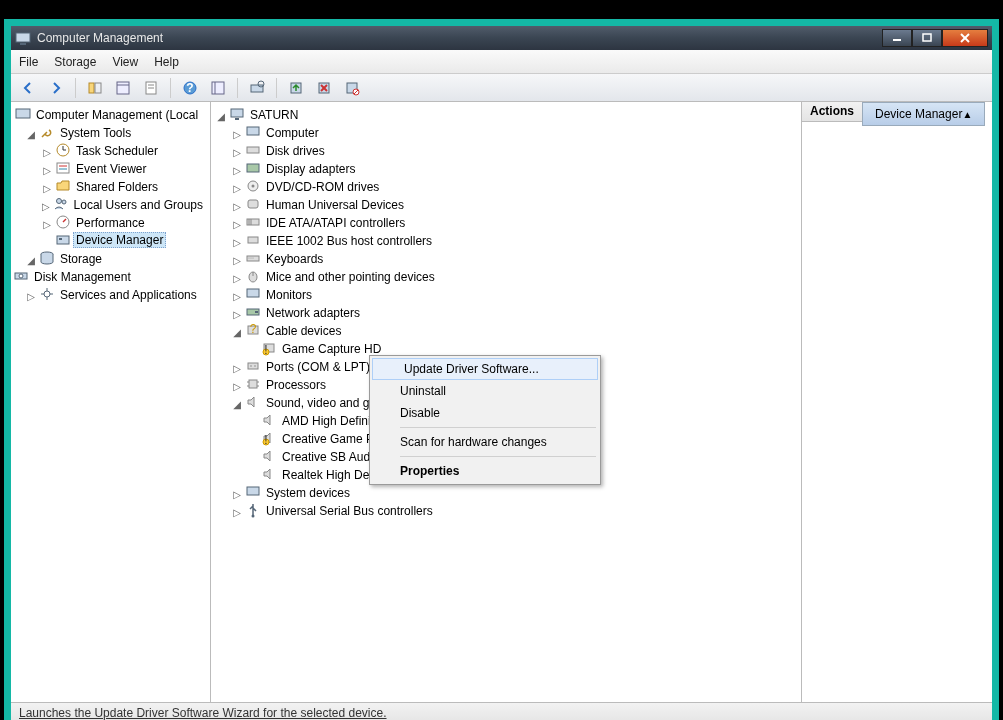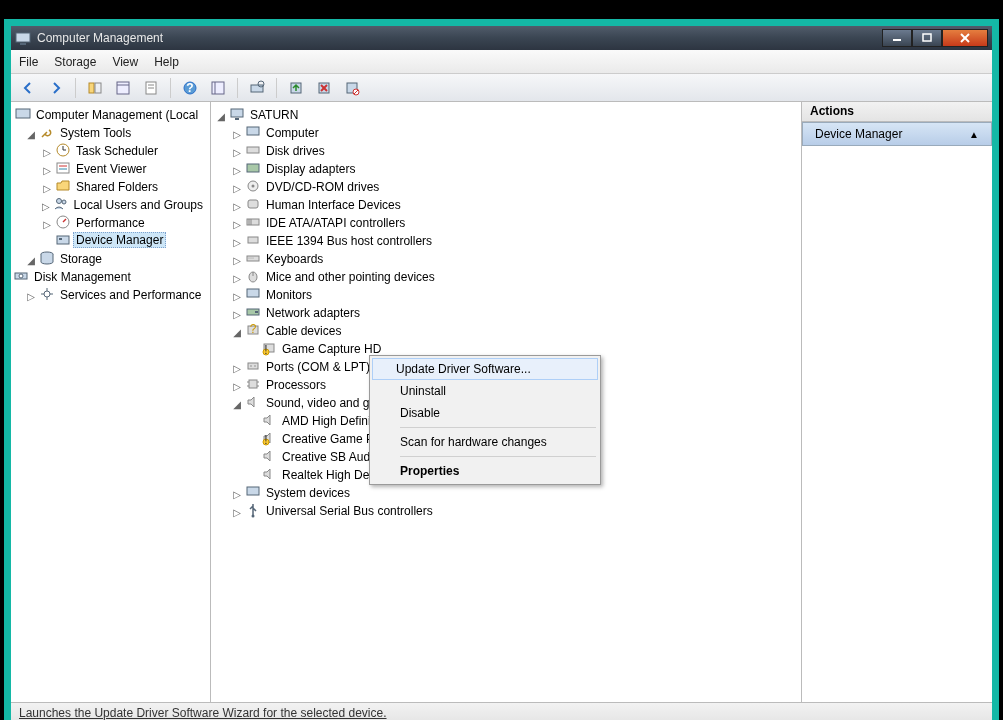--- a/index.html
+++ b/index.html
@@ -20,36 +20,36 @@
 .menubar span { color: #222; cursor: default; }
 
 .toolbar { height: 28px; background: linear-gradient(to bottom, #f6f7f9, #e3e6eb); border-bottom: 1px solid #bbb; display: flex; align-items: center; padding: 0 6px; gap: 6px; }
 .toolbtn { width: 22px; height: 22px; display: flex; align-items: center; justify-content: center; border: 1px solid transparent; }
 .tool-sep { width: 1px; height: 20px; background: #ccc; margin: 0 2px; }
 
 .content { display: flex; height: calc(100% - 24px - 24px - 28px - 22px); }
 
 .left-pane { width: 200px; border-right: 1px solid #bbb; overflow-x: auto; overflow-y: hidden; padding: 2px 0; }
 .mid-pane { flex: 1; border-right: 1px solid #bbb; overflow: auto; padding: 2px 0; position: relative; }
-.right-pane { width: 190px; display: flex; flex-direction: column; }
+.right-pane { width: 190px; display: flex; flex-direction: row; }
 
 .tree-item { display: flex; align-items: flex-end; height: 18px; padding-right: 4px; white-space: nowrap; cursor: default; }
 .tree-item .expander { width: 12px; text-align: center; color: #666; font-size: 10px; }
 .tree-item .icon { width: 16px; height: 16px; margin: 0 2px; display: inline-flex; align-items: center; justify-content: center; }
 .tree-item.selected .label { background: #cde6f7; border: 1px dotted #7da2ce; padding: 0 2px; }
 .tree-item .label { padding: 0 3px; }
 
 .actions-header { height: 20px; background: linear-gradient(to bottom, #f2f2f2, #e4e4e4); border-bottom: 1px solid #bbb; padding: 2px 8px; font-weight: bold; }
 .actions-item { height: 24px; padding: 4px 12px; display: flex; align-items: center; justify-content: space-between; }
 .actions-item.sel { background: linear-gradient(to bottom, #d6e5f5, #b8cde8); border: 1px solid #9ab; }
 .actions-item .arrow { font-size: 10px; }
 
 .context-menu { position: absolute; left: 358px; top: 329px; width: 232px; background: #f1f1f1; border: 1px solid #9a9a9a; box-shadow: 2px 2px 4px rgba(0,0,0,0.3); padding: 2px; z-index: 100; }
 .context-menu .ctx-item { height: 22px; display: flex; align-items: center; padding: 0 28px; cursor: default; }
-.context-menu .ctx-item.hover { background: #e8f0fb; border: 1px solid #aecff7; padding: 0 23px; }
+.context-menu .ctx-item.hover { background: #e8f0fb; border: 1px solid #aecff7; padding: 0 31px; }
 .context-menu .ctx-sep { height: 1px; background: #d0d0d0; margin: 3px 2px 3px 28px; }
 .context-menu .ctx-item.bold { font-weight: bold; }
 
 .statusbar { height: 22px; background: linear-gradient(to bottom, #f2f2f2, #e4e4e4); border-top: 1px solid #bbb; padding: 3px 8px; color: #333; text-decoration: underline; }
 
 .ic { width: 16px; height: 16px; }
 </style>
 </head>
 <body>
 
@@ -265,21 +265,21 @@
         <span class="label">Disk Management</span>
       </div>
       <div class="tree-item" style="padding-left:14px">
         <span class="expander">▷</span>
         <span class="icon">
             <svg class="ic" viewBox="0 0 16 16">
               <circle cx="8" cy="8" r="3" fill="none" stroke="#567"></circle>
               <path d="M8 2 L8 5 M8 11 L8 14 M2 8 L5 8 M11 8 L14 8" stroke="#567"></path>
             </svg>
           </span>
-        <span class="label">Services and Performance</span>
+        <span class="label">Services and Applications</span>
       </div>
 
       <div style="position:absolute; bottom:22px; left:5px; width:194px; height:17px; overflow-x:scroll;">
           <div style="width:300px;height:1px"></div>
         </div>
     </div>
 
     <div class="mid-pane">
       <div class="tree-item" style="padding-left:4px">
         <span class="expander">◢</span>
@@ -328,41 +328,41 @@
           </span>
           <span class="label">DVD/CD-ROM drives</span>
         </div>
       <div class="tree-item" style="padding-left:20px">
           <span class="expander">▷</span>
           <span class="icon">
             <svg class="ic" viewBox="0 0 16 16">
               <rect x="3" y="4" width="10" height="8" rx="2" fill="#ddd" stroke="#888"></rect>
             </svg>
           </span>
-          <span class="label">Human Interface Devices</span>
+          <span class="label">Human Universal Devices</span>
         </div>
       <div class="tree-item" style="padding-left:20px">
           <span class="expander">▷</span>
           <span class="icon">
             <svg class="ic" viewBox="0 0 16 16">
               <rect x="2" y="5" width="12" height="6" fill="#ddd" stroke="#888"></rect>
               <line x1="4" y1="5" x2="4" y2="11" stroke="#888"></line>
               <line x1="6" y1="5" x2="6" y2="11" stroke="#888"></line>
             </svg>
           </span>
           <span class="label">IDE ATA/ATAPI controllers</span>
         </div>
       <div class="tree-item" style="padding-left:20px">
           <span class="expander">▷</span>
           <span class="icon">
             <svg class="ic" viewBox="0 0 16 16">
               <rect x="3" y="5" width="10" height="6" fill="#ddd" stroke="#888"></rect>
             </svg>
           </span>
-          <span class="label">IEEE 1394 Bus host controllers</span>
+          <span class="label">IEEE 1002 Bus host controllers</span>
         </div>
       <div class="tree-item" style="padding-left:20px">
           <span class="expander">▷</span>
           <span class="icon">
             <svg class="ic" viewBox="0 0 16 16">
               <rect x="2" y="6" width="12" height="5" fill="#ddd" stroke="#888"></rect>
               <circle cx="4" cy="8" r="0.5" fill="#888"></circle>
               <circle cx="6" cy="8" r="0.5" fill="#888"></circle>
               <circle cx="8" cy="8" r="0.5" fill="#888"></circle>
             </svg>

